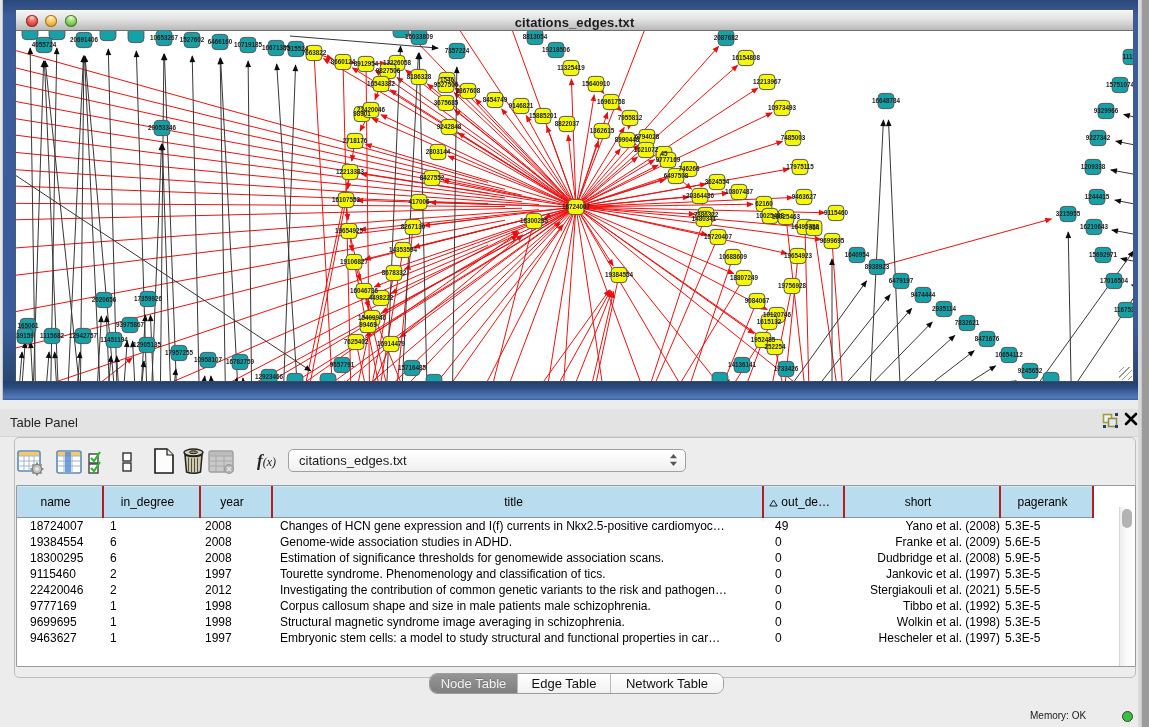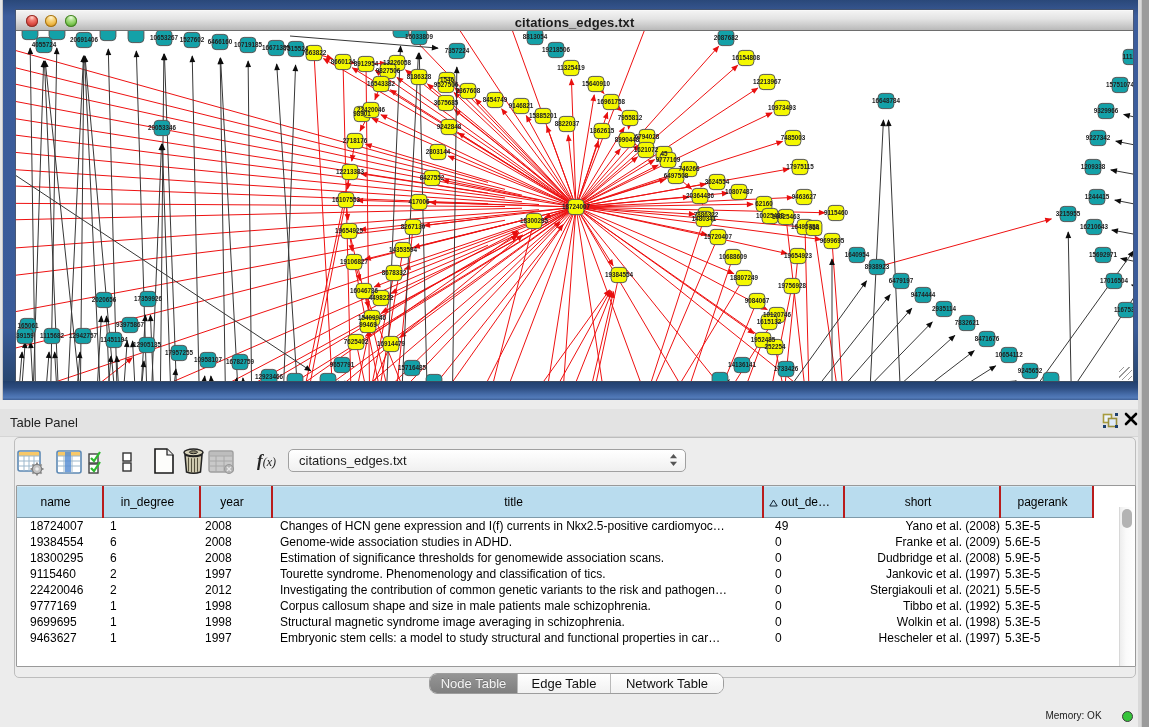--- a/index.html
+++ b/index.html
@@ -34,21 +34,21 @@
 .c3{width:491px;padding-left:8px} .c4{width:81px;padding-left:12px} .c5{width:156px;text-align:right}
 .c6{width:93px;padding-left:5px}
 th.c0,th.c1,th.c2,th.c3,th.c4,th.c5,th.c6{padding-left:0;text-align:center}
 
 #sbar{position:absolute;left:1119px;top:507px;width:16px;height:159px;background:linear-gradient(90deg,#ededed,#fafafa 40%,#fff);border-left:1px solid #d8d8d8}
 #sthumb{position:absolute;left:1122px;top:509px;width:10px;height:19px;background:#b3b3b3;border-radius:5px}
 
 #segs{position:absolute;left:429px;top:673px;height:21px;display:flex;border:1px solid #9d9d9d;border-radius:8px;overflow:hidden;background:#fff}
 .seg{font-size:13px;line-height:19px;text-align:center;color:#111;background:linear-gradient(180deg,#ffffff,#f1f1f1);border-right:1px solid #b9b9b9}
 .seg.on{background:linear-gradient(180deg,#959595,#7f7f7f);color:#f4f4f4;text-shadow:0 -1px 0 #00000033}
-#mem{position:absolute;left:1030px;top:710px;width:87px;text-align:center;font-size:10px;color:#1a1a1a}
+#mem{position:absolute;left:1030px;top:710px;width:87px;text-align:left;font-size:10px;color:#1a1a1a}
 #memdot{position:absolute;left:1122px;top:710.5px;width:11px;height:11px;border-radius:50%;background:#35c43a;border:1.5px solid #3c3c3c}
 .icon{position:absolute;top:449px}
 </style></head>
 <body>
 <div id="stage">
   <div id="lstrip"></div>
   <div id="desk"></div>
   <div id="deskbot"></div>
   <div id="win">
     <div id="canvas"><svg id="net" width="1117" height="350" viewBox="16 31 1117 350">

